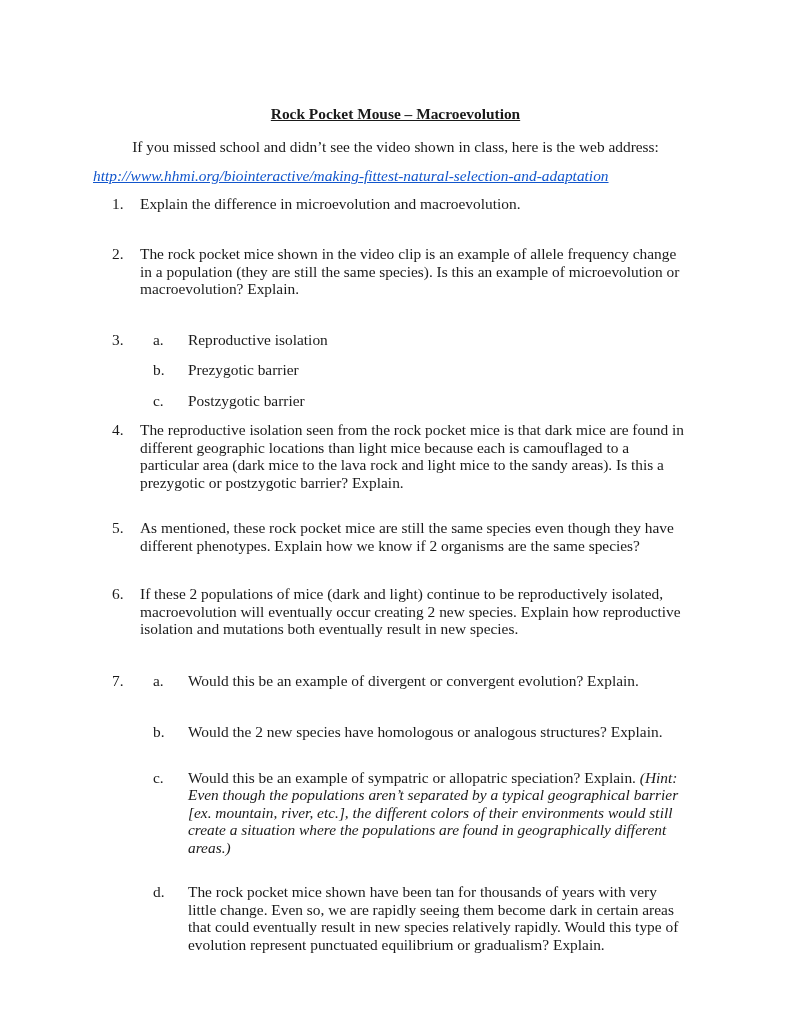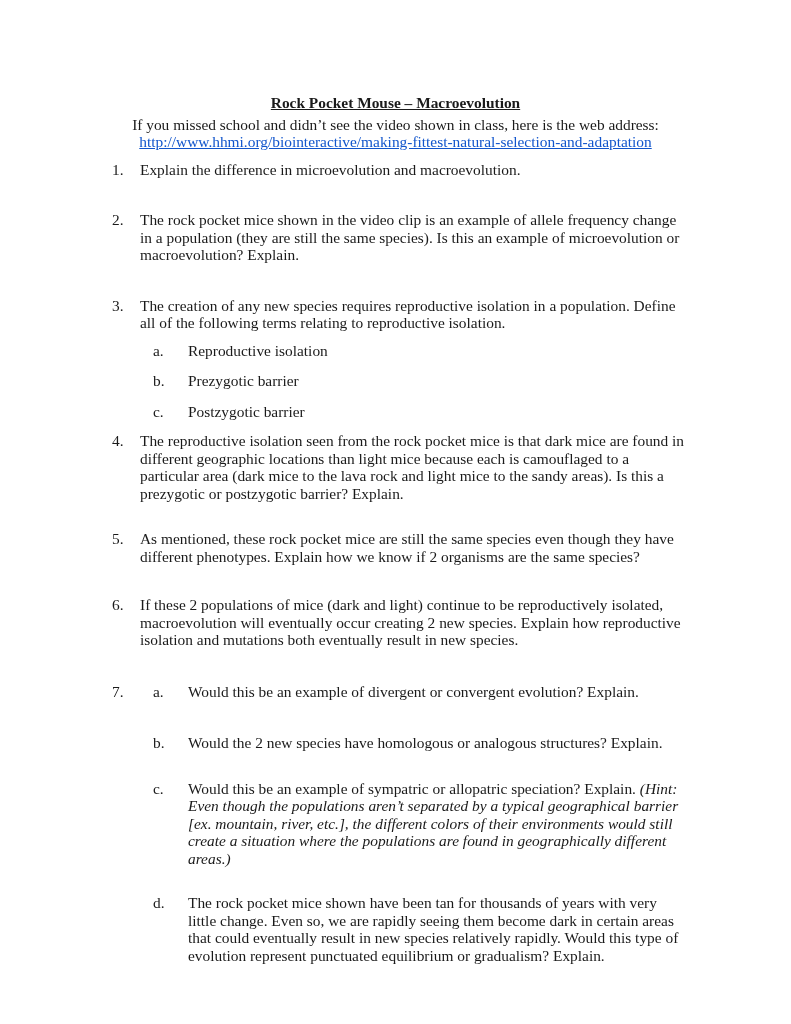--- a/index.html
+++ b/index.html
@@ -21,29 +21,30 @@
   .content {
     position: absolute;
     top: 90px;
     left: 93px;
     width: 605px;
   }
   .doc-title {
     text-align: center;
     font-weight: bold;
     text-decoration: underline;
-    margin: 4px;
+    margin: 15px;
   }
   .intro-line {
     text-align: center;
-    margin: 0;
+    margin: 12px;
   }
   .link-line {
-    text-align: center;
+    text-align: left;
     margin: 0;
+    font-style: italic;
   }
   .web-link {
     color: #1155cc;
     text-decoration: underline;
     cursor: pointer;
   }
   .q-item {
     position: relative;
     padding-left: 37px;
     margin: 0;
@@ -97,21 +98,20 @@
       <p class="q-text">Explain the difference in microevolution and macroevolution.</p>
     </div>
 
     <div class="q-item mb-q2">
       <span class="q-num">2.</span>
       <p class="q-text">The rock pocket mice shown in the video clip is an example of allele frequency change in a population (they are still the same species). Is this an example of microevolution or macroevolution? Explain.</p>
     </div>
 
     <div class="q-item mb-q3">
       <span class="q-num">3.</span>
-      <p class="q-text">The creation of any new species requires reproductive isolation in a population. Define all of the following terms relating to reproductive isolation.</p>
       <div class="sub-item mb-sub-sm">
         <span class="sub-letter">a.</span>
         <p class="q-text">Reproductive isolation</p>
       </div>
       <div class="sub-item mb-sub-sm">
         <span class="sub-letter">b.</span>
         <p class="q-text">Prezygotic barrier</p>
       </div>
       <div class="sub-item">
         <span class="sub-letter">c.</span>

